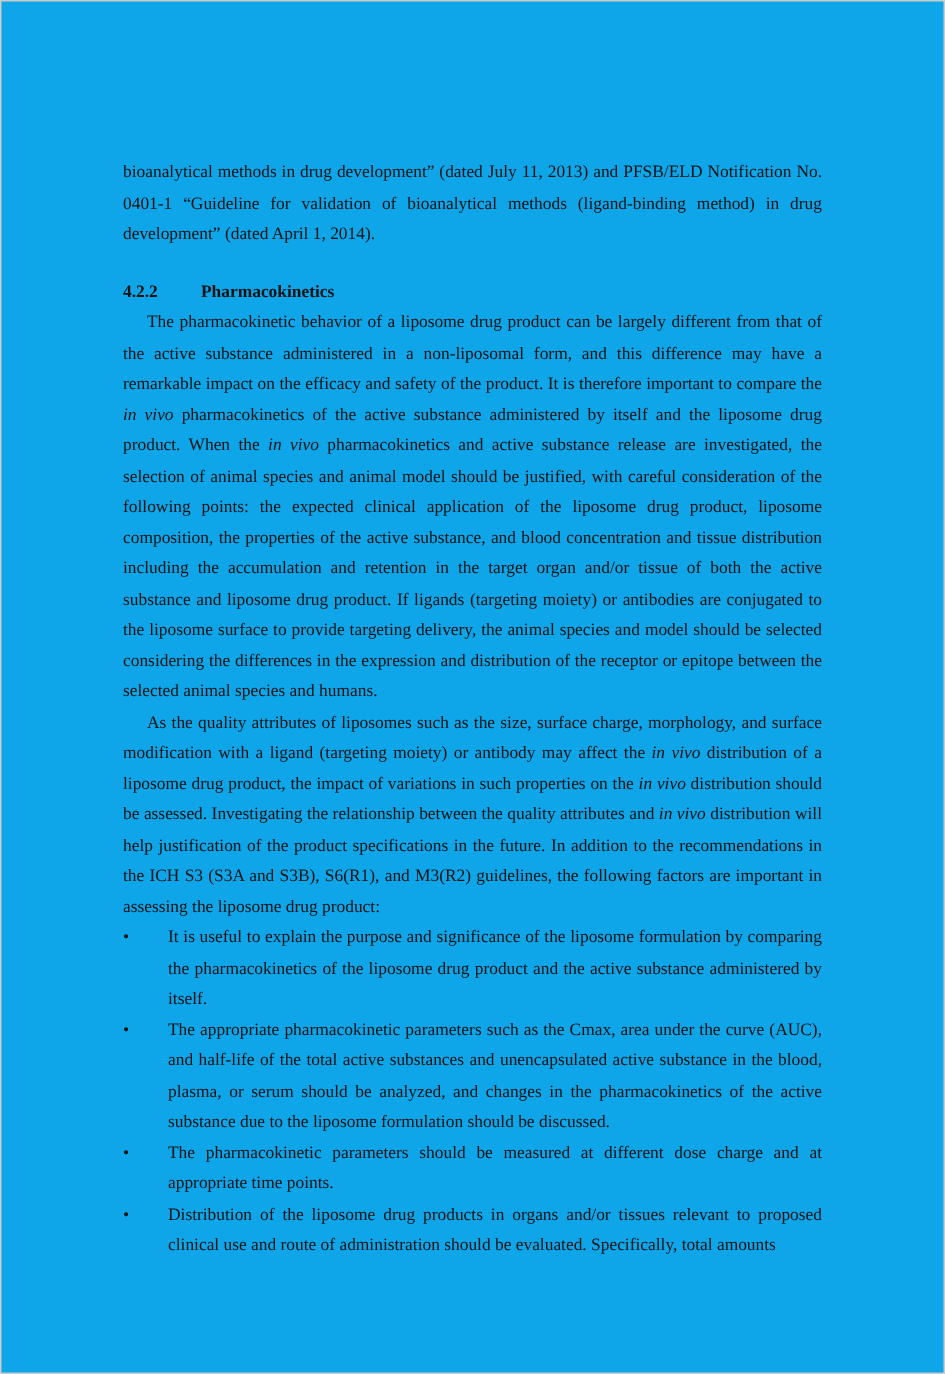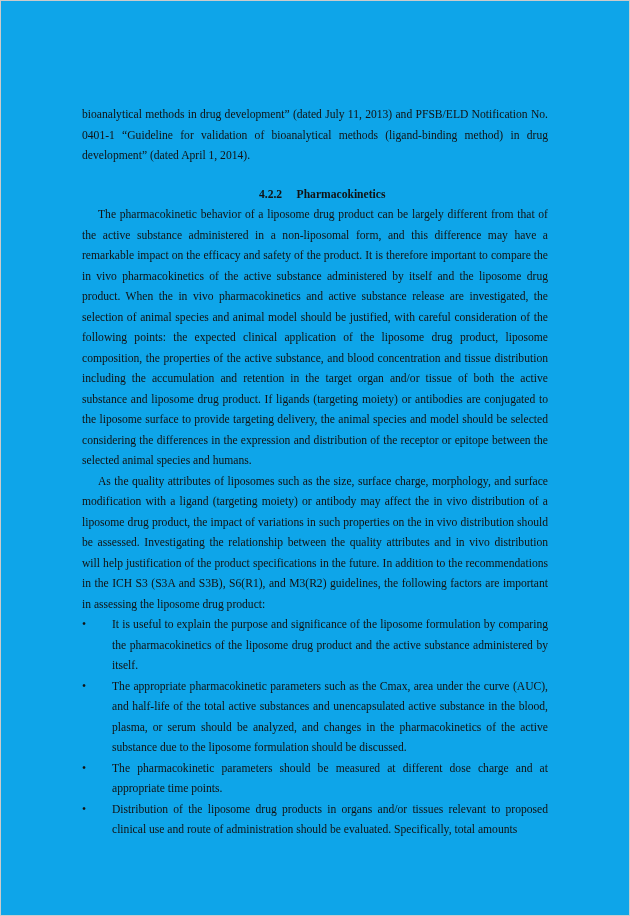--- a/index.html
+++ b/index.html
@@ -28,38 +28,37 @@
   p.para {
     margin: 0;
     text-align: justify;
   }
   p.para.indent {
     text-indent: 16px;
   }
   .heading {
     margin: 18px 0 0 0;
     font-weight: bold;
-    text-align: center;
   }
   .heading .num {
     display: inline-block;
     width: 52px;
   }
   .bullet {
     display: flex;
   }
   .bullet .marker {
     flex: 0 0 30px;
     width: 30px;
   }
   .bullet .btext {
     flex: 1;
     text-align: justify;
   }
-  .it { }
+  .it { font-style: italic; }
 </style>
 </head>
 <body>
 
 <div class="page">
   <div class="doc-body">
       <p class="para"><span>bioanalytical methods in drug development” (dated July 11, 2013) and PFSB/ELD Notification No. 0401-1 “Guideline for validation of bioanalytical methods (ligand-binding method) in drug development” (dated April 1, 2014).</span></p>
       <div class="heading"><span class="num">4.2.2</span><span class="ttl">Pharmacokinetics</span></div>
       <p class="para indent"><span>The pharmacokinetic behavior of a liposome drug product can be largely different from that of the active substance administered in a non-liposomal form, and this difference may have a remarkable impact on the efficacy and safety of the product. It is therefore important to compare the </span><span class="it">in vivo</span><span> pharmacokinetics of the active substance administered by itself and the liposome drug product. When the </span><span class="it">in vivo</span><span> pharmacokinetics and active substance release are investigated, the selection of animal species and animal model should be justified, with careful consideration of the following points: the expected clinical application of the liposome drug product, liposome composition, the properties of the active substance, and blood concentration and tissue distribution including the accumulation and retention in the target organ and/or tissue of both the active substance and liposome drug product. If ligands (targeting moiety) or antibodies are conjugated to the liposome surface to provide targeting delivery, the animal species and model should be selected considering the differences in the expression and distribution of the receptor or epitope between the selected animal species and humans.</span></p>
       <p class="para indent"><span>As the quality attributes of liposomes such as the size, surface charge, morphology, and surface modification with a ligand (targeting moiety) or antibody may affect the </span><span class="it">in vivo</span><span> distribution of a liposome drug product, the impact of variations in such properties on the </span><span class="it">in vivo</span><span> distribution should be assessed. Investigating the relationship between the quality attributes and </span><span class="it">in vivo</span><span> distribution will help justification of the product specifications in the future. In addition to the recommendations in the ICH S3 (S3A and S3B), S6(R1), and M3(R2) guidelines, the following factors are important in assessing the liposome drug product:</span></p>

